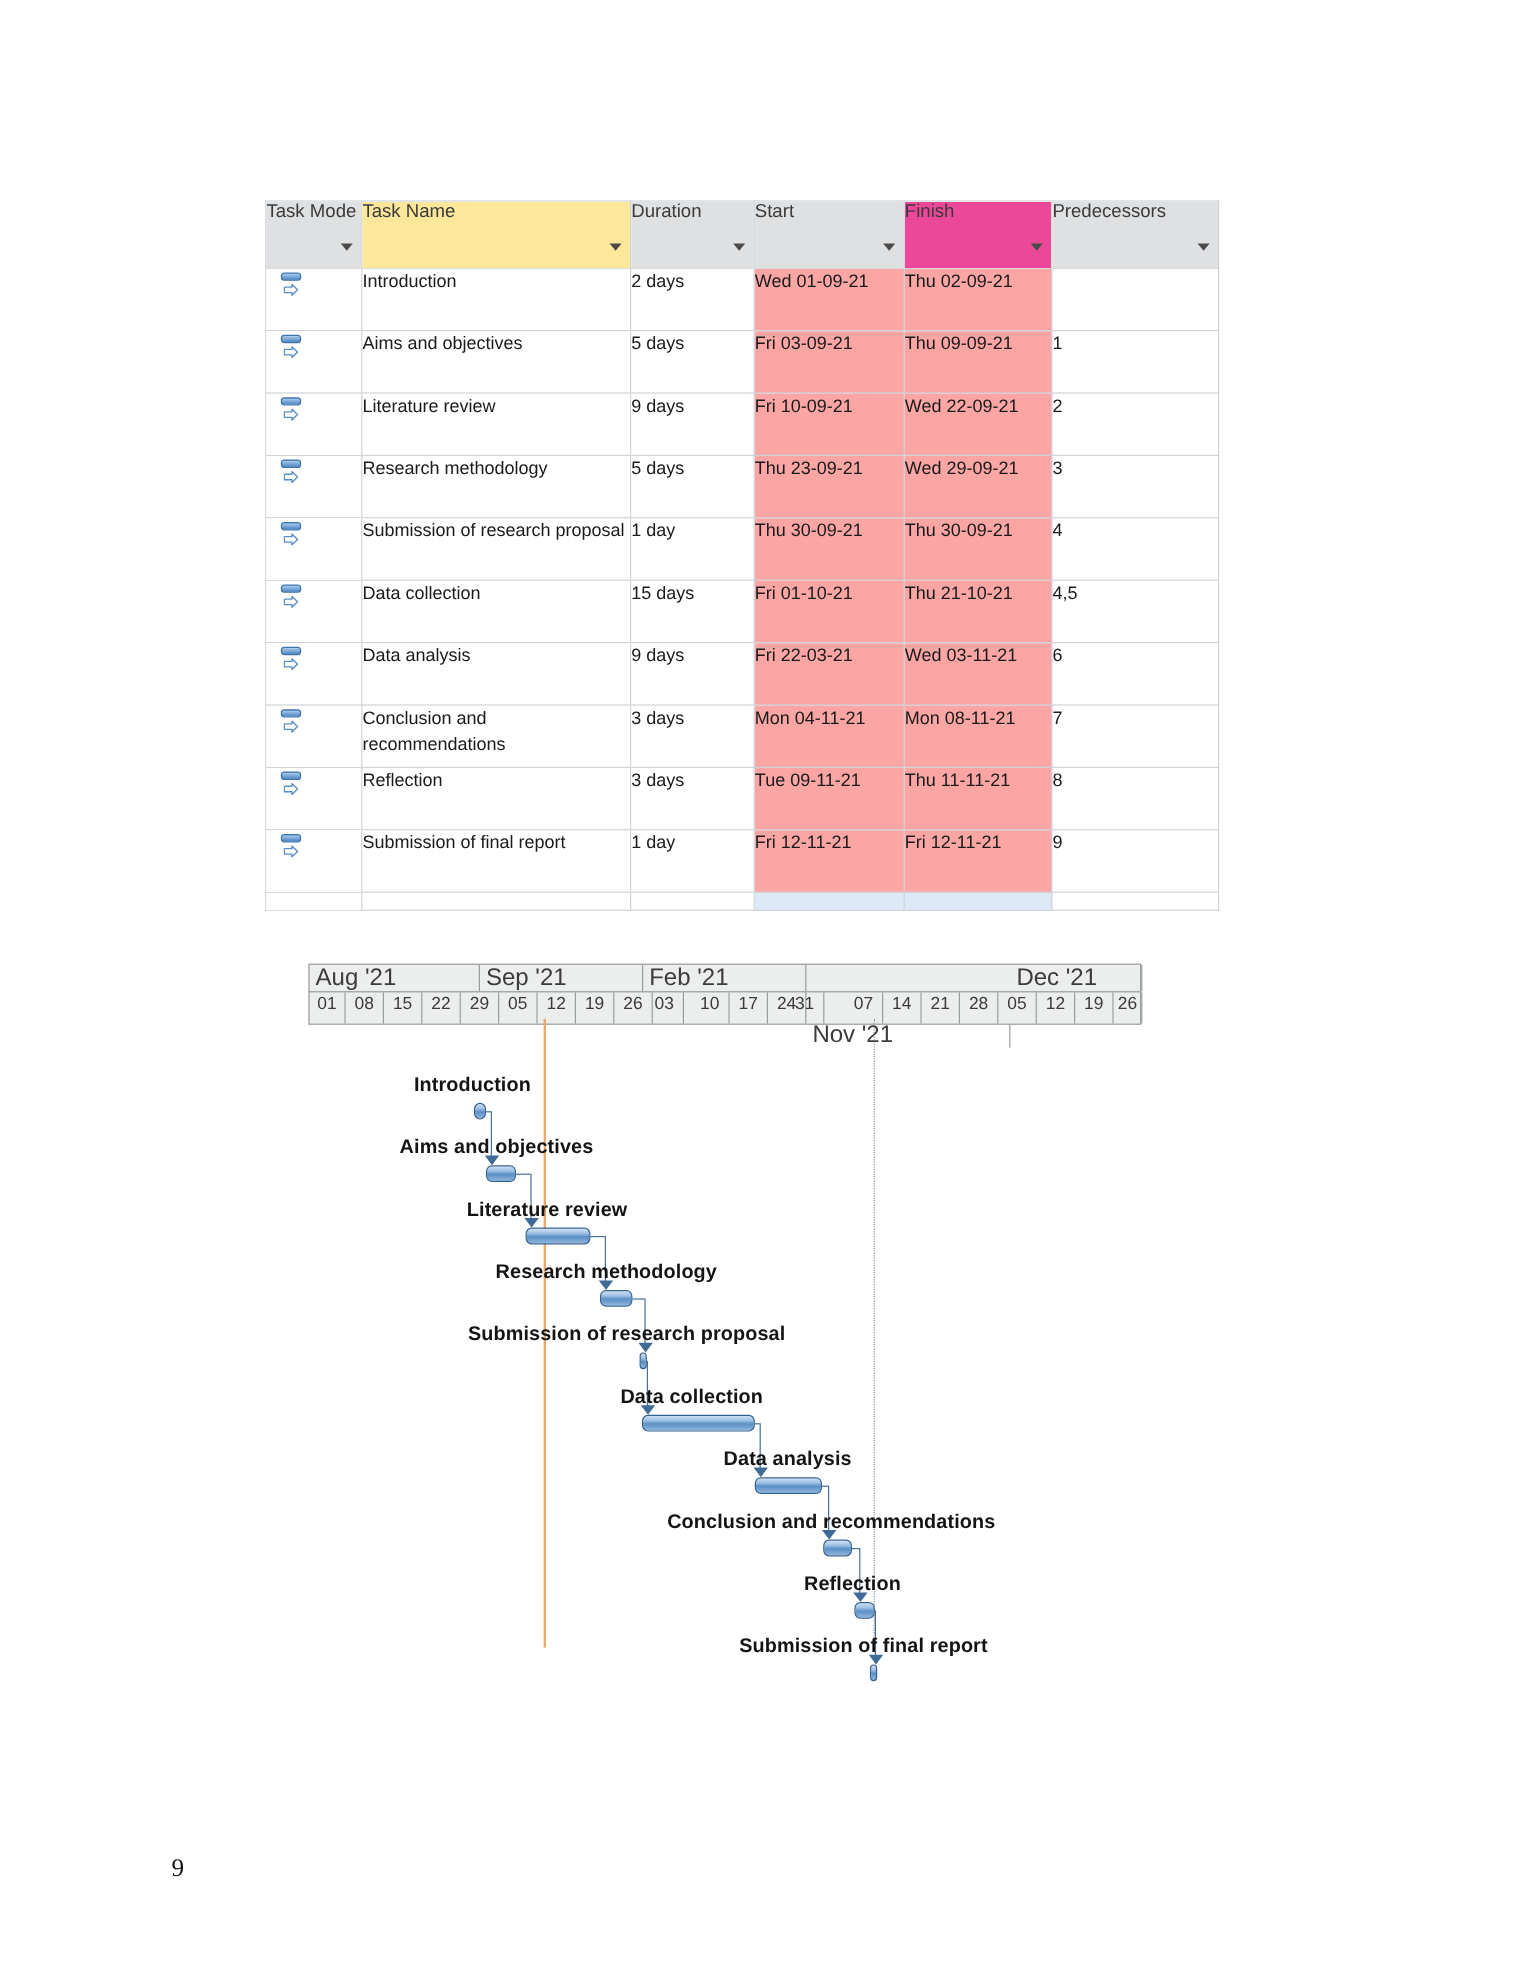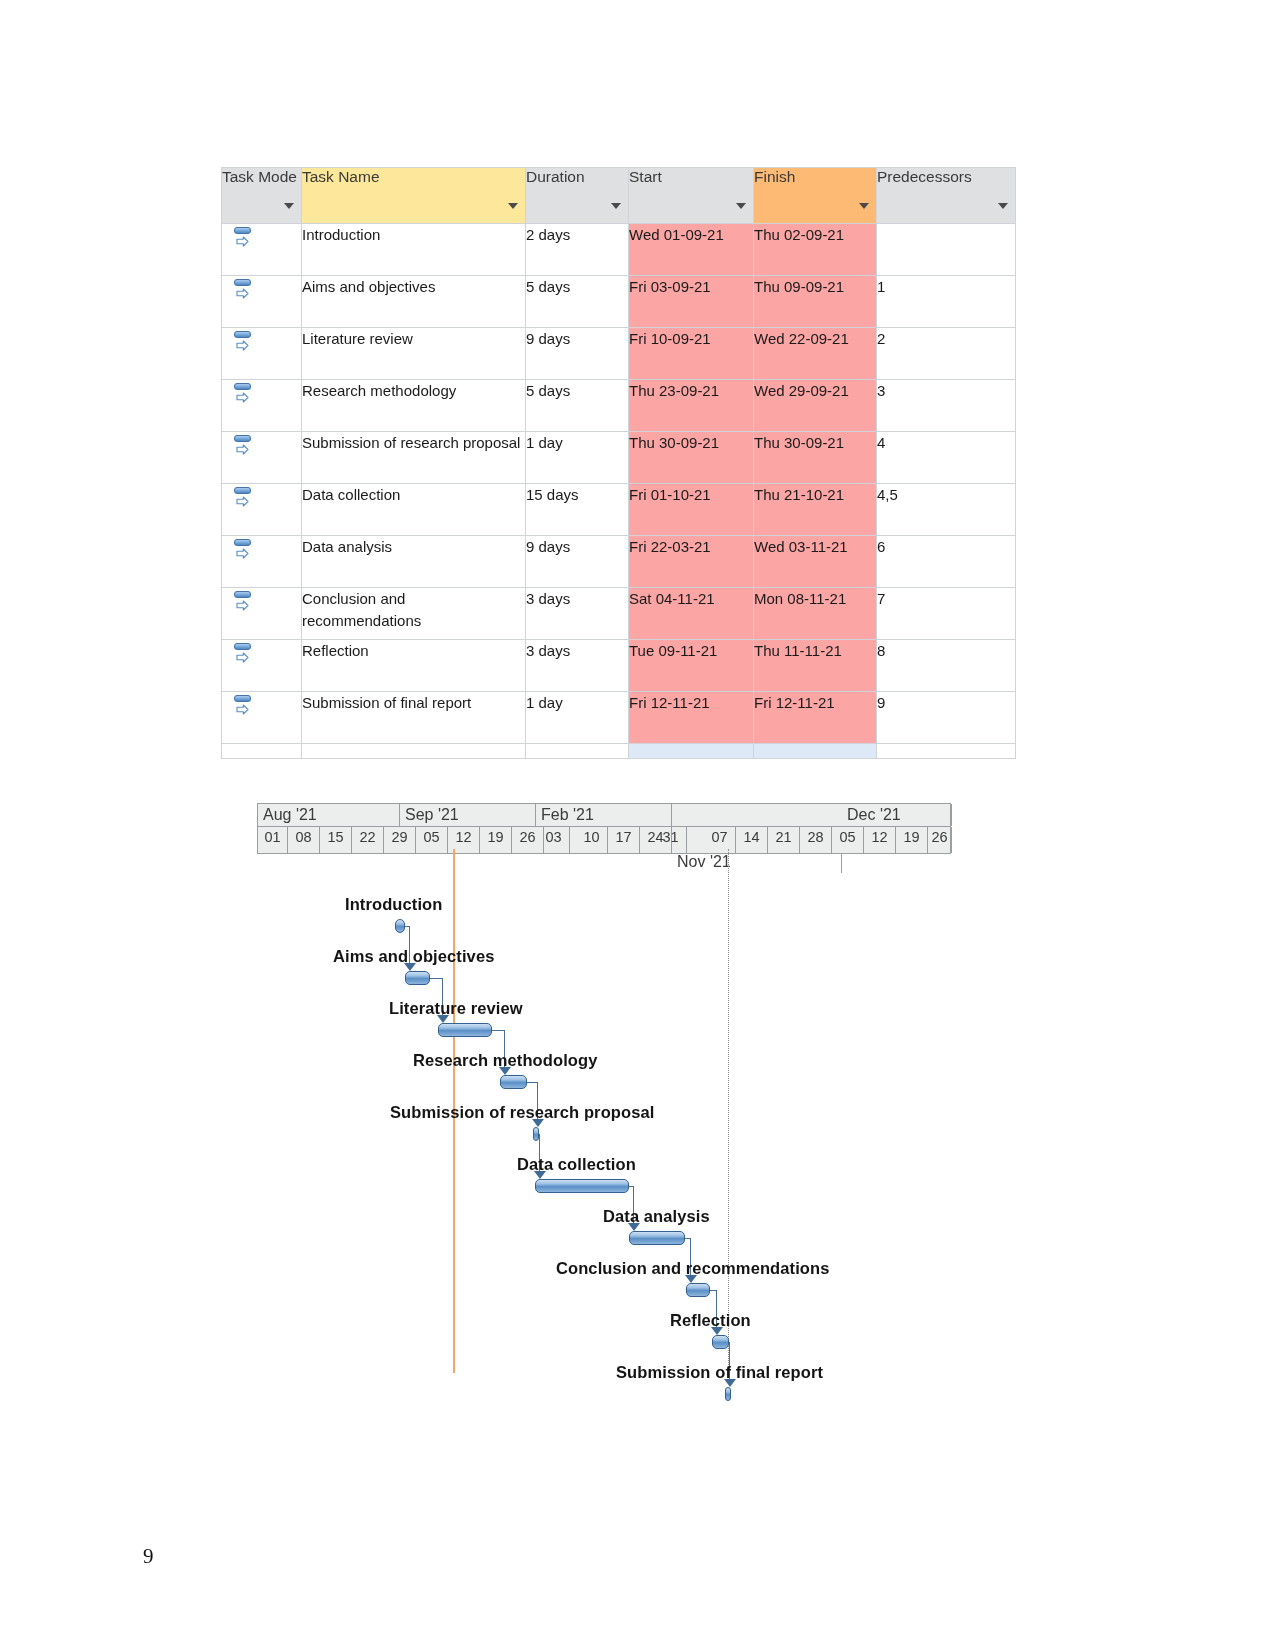--- a/index.html
+++ b/index.html
@@ -38,21 +38,21 @@
     background: #dfe0e2;
     border: 1px solid #b6b9bd;
     position: relative;
     font-weight: normal;
     text-align: left;
     color: #3a3a3a;
     font-size: 15.5px;
     padding: 7px 0 0 8px;
   }
   .hdr-row th.hl-light { background: #fde79a; }
-  .hdr-row th.hl-strong { background: #fdba74; }
+  .hdr-row th.hl-strong { background: #ec4899; }
   .hdr-label { display: block; line-height: 1.22; }
   .filter-arrow {
     position: absolute;
     right: 7px;
     bottom: 14px;
     width: 0; height: 0;
     border-left: 5px solid transparent;
     border-right: 5px solid transparent;
     border-top: 6px solid #4a4a4a;
   }
@@ -122,21 +122,21 @@
   .month-row { top: 0; height: 24px; }
   .week-row  { top: 23px; height: 28px; }
 
   .month-cell, .week-cell {
     position: absolute;
     top: 0;
     height: 100%;
     box-sizing: border-box;
     border-right: 1px solid #9a9da1;
     color: #3b3b3b;
-    font-size: 16px;
+    font-size: 20px;
     line-height: 22px;
     padding-left: 5px;
     white-space: nowrap;
     overflow: hidden;
   }
   .week-cell {
     font-size: 14.5px;
     text-align: center;
     padding-left: 0;
     line-height: 21px;
@@ -430,21 +430,21 @@
             </svg>
           </span>
         </td>
         <td class="c-name">
           <span class="cell-txt">Conclusion and recommendations</span>
         </td>
         <td class="c-dur">
           <span class="cell-txt">3 days</span>
         </td>
         <td class="c-start">
-          <span class="cell-txt">Sat 04-11-21</span>
+          <span class="cell-txt">Mon 04-11-21</span>
         </td>
         <td class="c-finish">
           <span class="cell-txt">Mon 08-11-21</span>
         </td>
         <td class="c-pred">
           <span class="cell-txt">7</span>
         </td>
       </tr>
       <tr class="body-row">
         <td class="c-mode">

